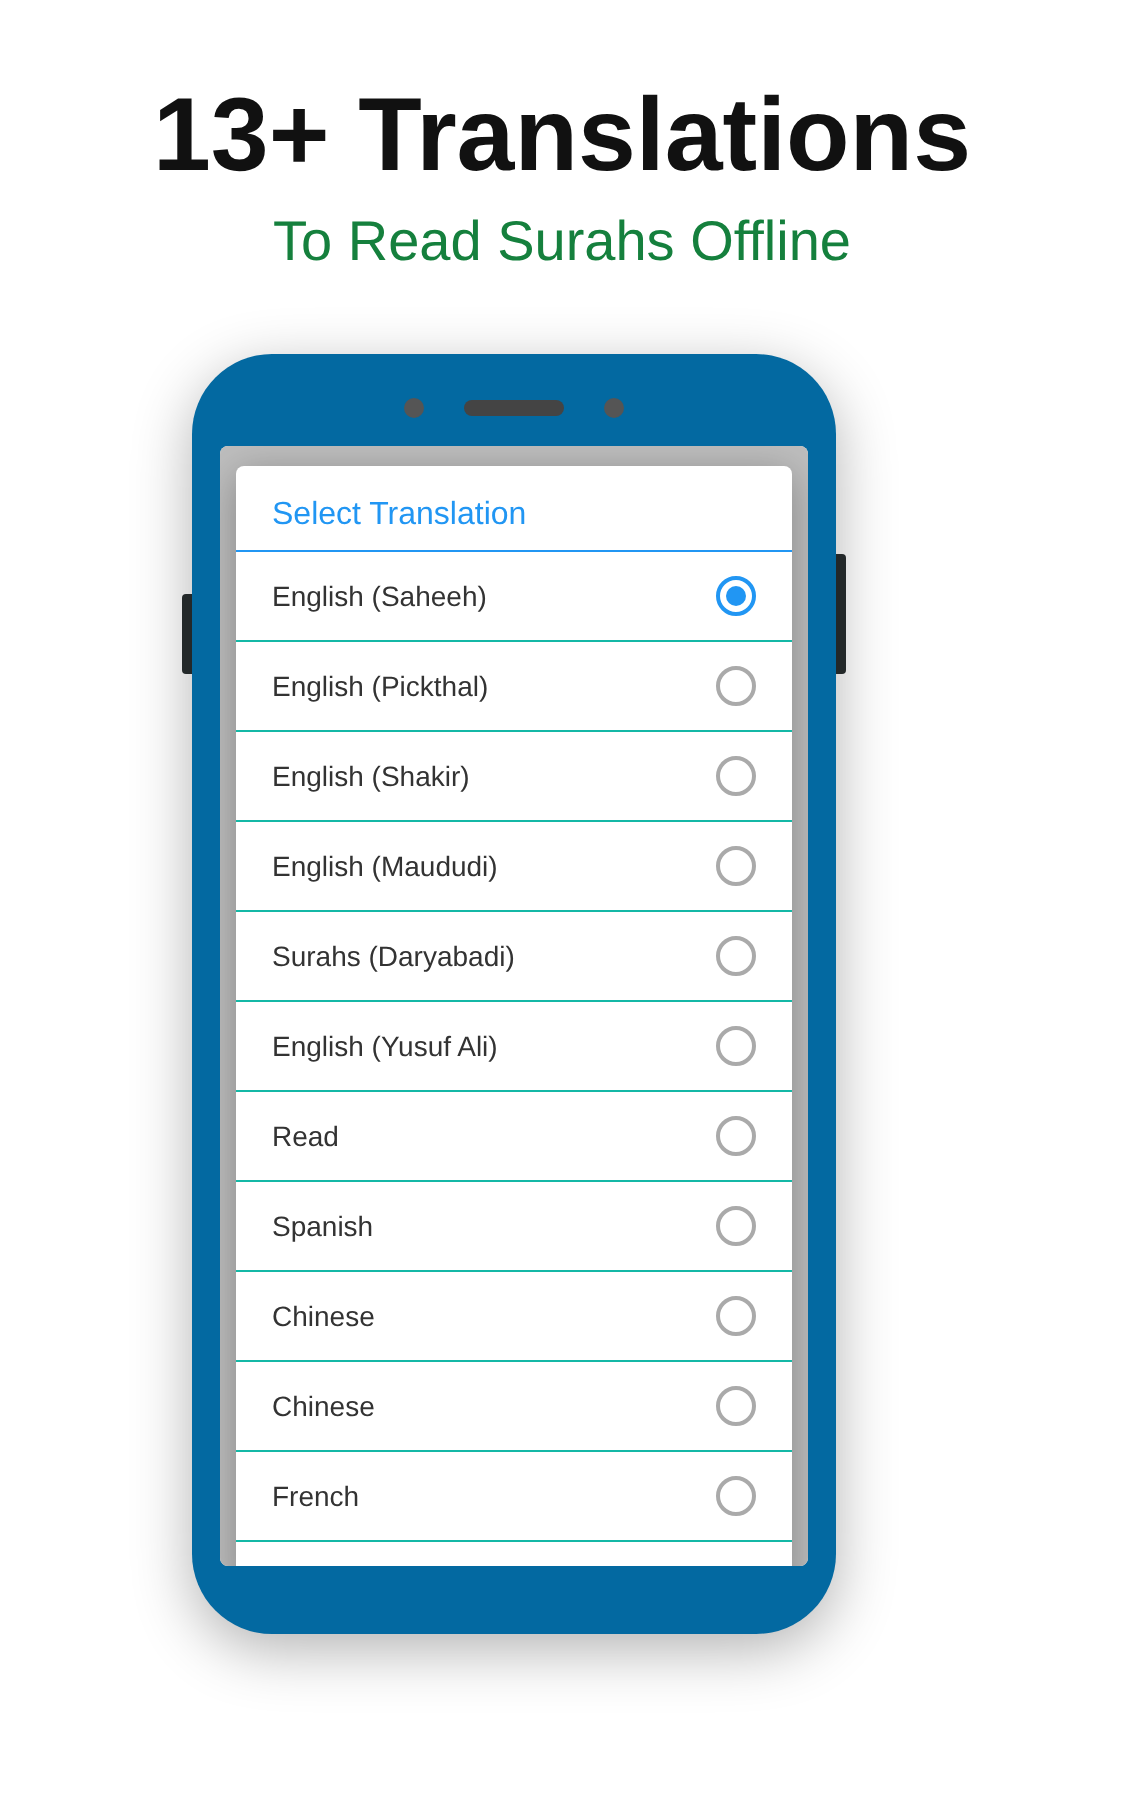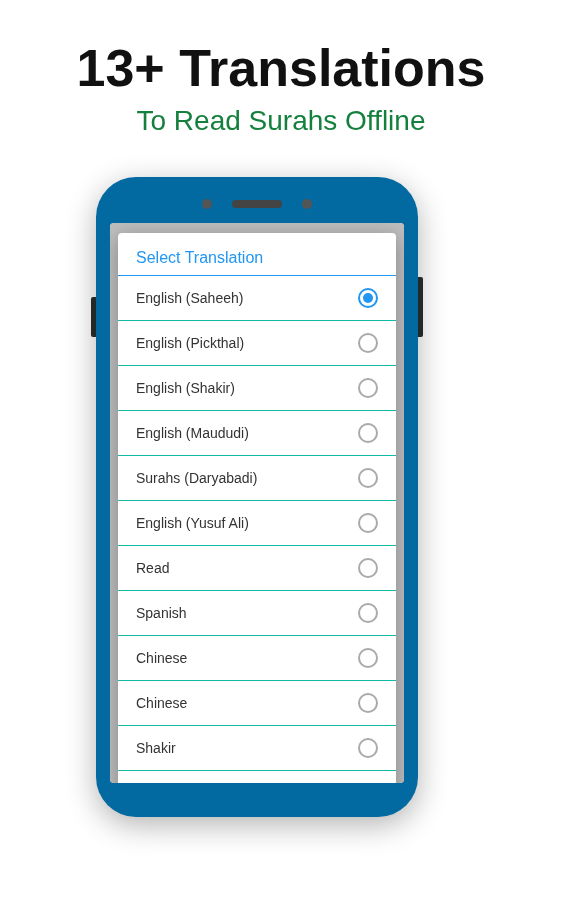--- a/index.html
+++ b/index.html
@@ -249,21 +249,21 @@
             </div>
             <div class="option-item">
               <span class="option-label">Chinese</span>
               <div class="radio-outer"></div>
             </div>
             <div class="option-item">
               <span class="option-label">Chinese</span>
               <div class="radio-outer"></div>
             </div>
             <div class="option-item">
-              <span class="option-label">Shakir</span>
+              <span class="option-label">French</span>
               <div class="radio-outer"></div>
             </div>
             <div class="option-item"></div>
           </div>
 
       </div>
     </div>
   </div>
 </div>
 

